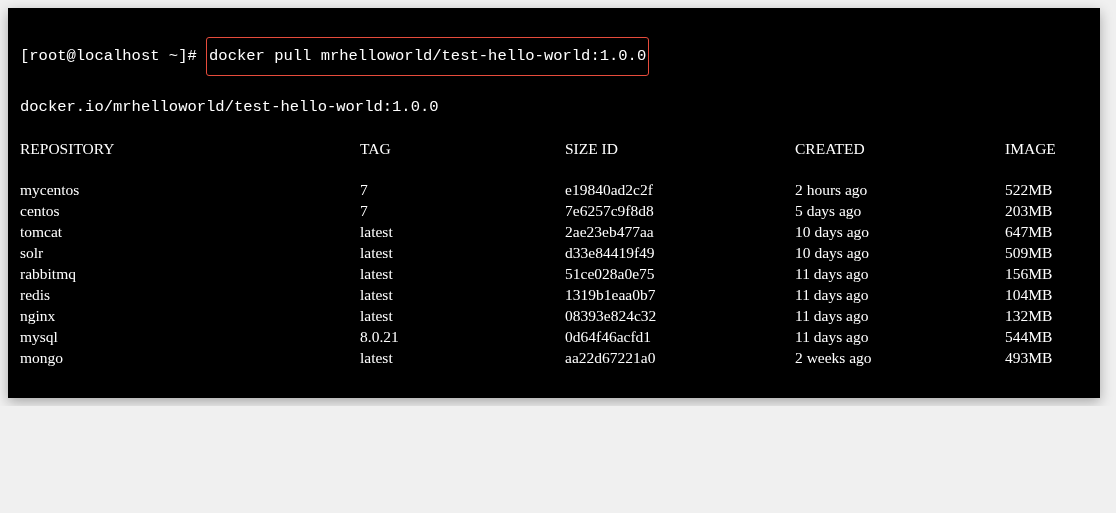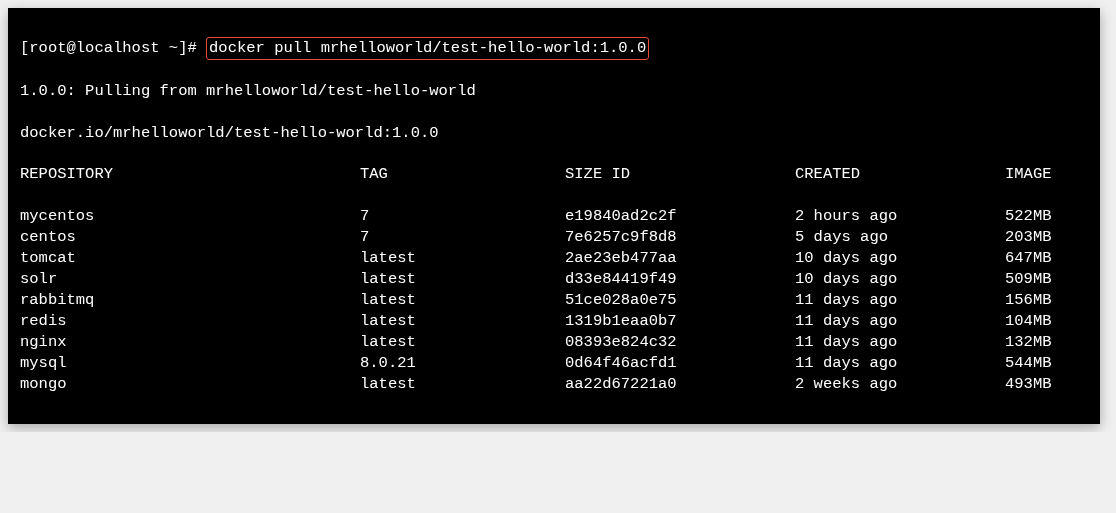--- a/index.html
+++ b/index.html
@@ -16,36 +16,36 @@
       line-height: 1.35;
       white-space: pre;
       box-shadow: 0 4px 12px rgba(0,0,0,0.3);
       width: 1092px;
       box-sizing: border-box;
       overflow: hidden;
     }
     .highlight-box {
       border: 1.5px solid #e74c3c;
       border-radius: 3px;
-      padding: 0 2px;
+      padding: 8px 2px;
       display: inline-block;
     }
     .row {
       display: flex;
+      font-family: Liberation Serif, serif;
     }
     .col-repo { width: 340px; flex-shrink: 0; }
     .col-tag { width: 205px; flex-shrink: 0; }
     .col-image { width: 230px; flex-shrink: 0; }
     .col-created { width: 210px; flex-shrink: 0; }
     .col-size { flex-shrink: 0; }
   </style>
 </head>
 <body>
 
 <div class="terminal">
 <div><span>[root@localhost ~]# </span><span class="highlight-box"><span>docker pull mrhelloworld/test-hello-world:1.0.0</span></span></div>
-<div>1.0.0: Pulling from mrhelloworld/test-hello-world</div>
 <div>docker.io/mrhelloworld/test-hello-world:1.0.0</div>
 <div class="row">
   <span class="col-repo">REPOSITORY</span><span class="col-tag">TAG</span><span class="col-image">SIZE ID</span><span class="col-created">CREATED</span><span class="col-size">IMAGE</span>
 </div>
 <div id="rows"><div class="row"><span class="col-repo">mycentos</span><span class="col-tag">7</span><span class="col-image">e19840ad2c2f</span><span class="col-created">2 hours ago</span><span class="col-size">522MB</span></div><div class="row"><span class="col-repo">centos</span><span class="col-tag">7</span><span class="col-image">7e6257c9f8d8</span><span class="col-created">5 days ago</span><span class="col-size">203MB</span></div><div class="row"><span class="col-repo">tomcat</span><span class="col-tag">latest</span><span class="col-image">2ae23eb477aa</span><span class="col-created">10 days ago</span><span class="col-size">647MB</span></div><div class="row"><span class="col-repo">solr</span><span class="col-tag">latest</span><span class="col-image">d33e84419f49</span><span class="col-created">10 days ago</span><span class="col-size">509MB</span></div><div class="row"><span class="col-repo">rabbitmq</span><span class="col-tag">latest</span><span class="col-image">51ce028a0e75</span><span class="col-created">11 days ago</span><span class="col-size">156MB</span></div><div class="row"><span class="col-repo">redis</span><span class="col-tag">latest</span><span class="col-image">1319b1eaa0b7</span><span class="col-created">11 days ago</span><span class="col-size">104MB</span></div><div class="row"><span class="col-repo">nginx</span><span class="col-tag">latest</span><span class="col-image">08393e824c32</span><span class="col-created">11 days ago</span><span class="col-size">132MB</span></div><div class="row"><span class="col-repo">mysql</span><span class="col-tag">8.0.21</span><span class="col-image">0d64f46acfd1</span><span class="col-created">11 days ago</span><span class="col-size">544MB</span></div><div class="row"><span class="col-repo">mongo</span><span class="col-tag">latest</span><span class="col-image">aa22d67221a0</span><span class="col-created">2 weeks ago</span><span class="col-size">493MB</span></div></div>
 </div>
 
 </body></html>

